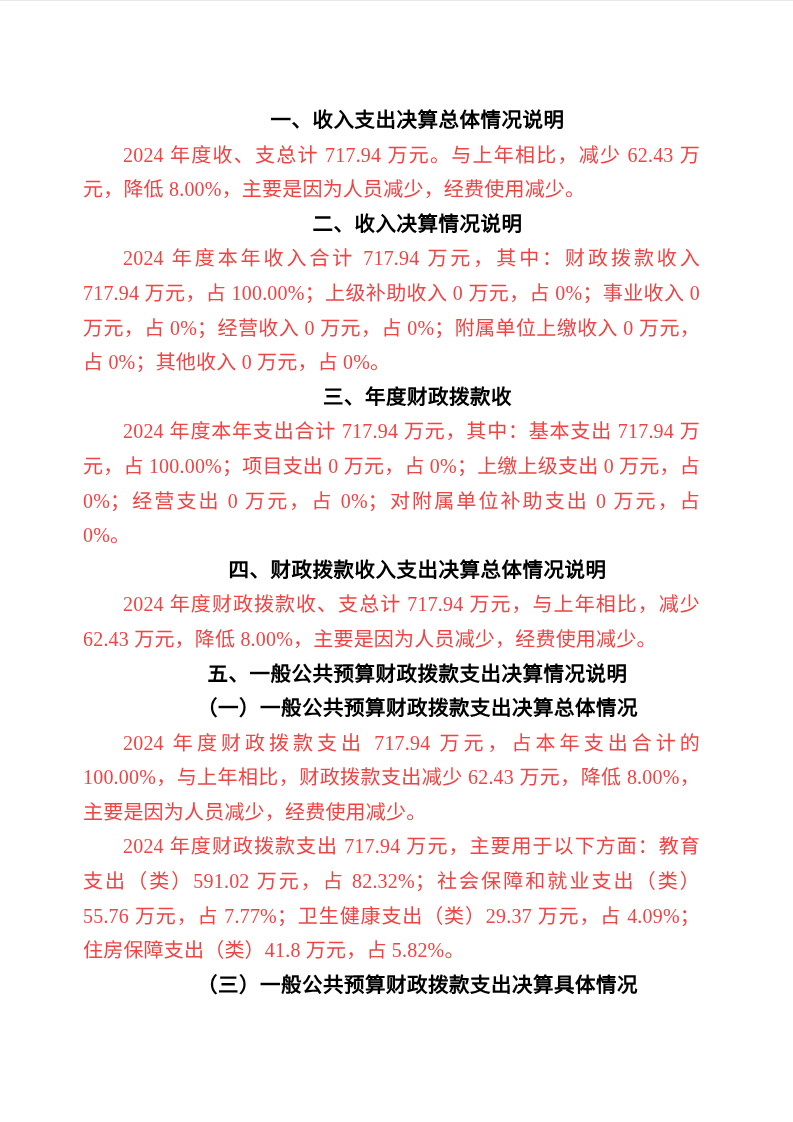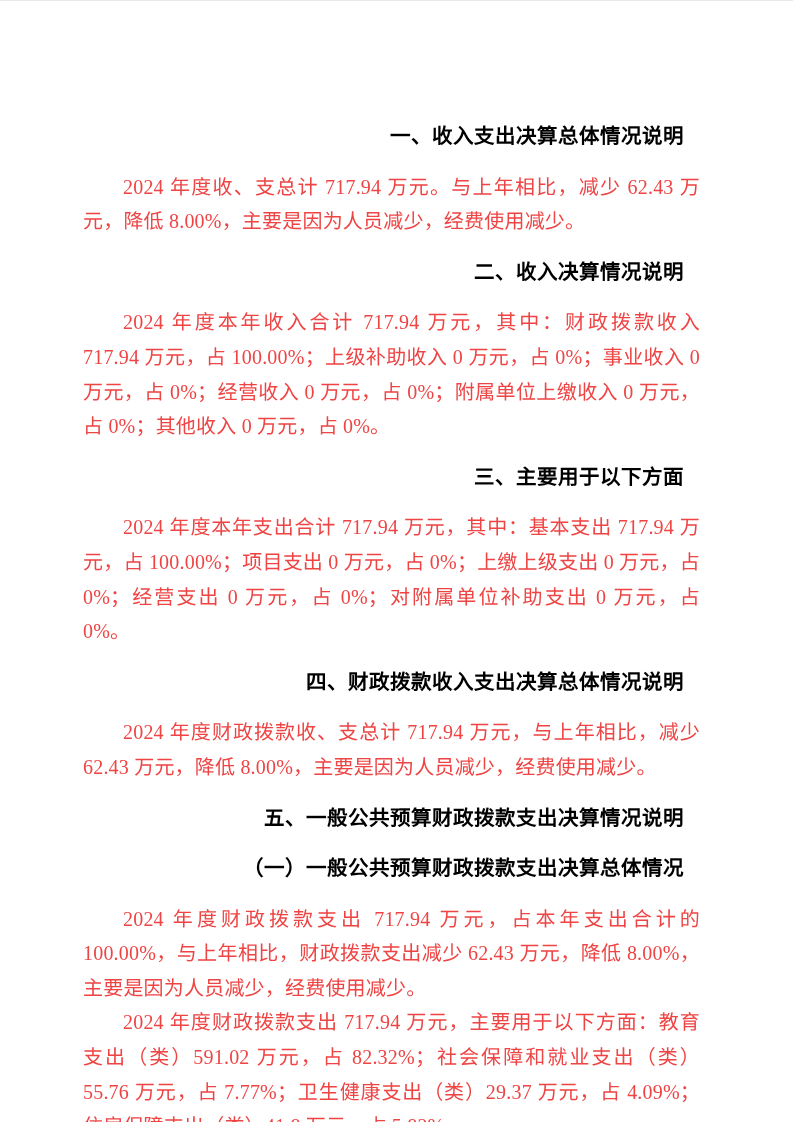--- a/index.html
+++ b/index.html
@@ -18,29 +18,29 @@
     width: 793px;
     height: 1122px;
     padding: 102px 93px 40px 83px;
     background: #ffffff;
     color: #000000;
     font-family: "Liberation Serif", "DejaVu Serif", serif;
     font-size: 20px;
     line-height: 34.6px;
   }
   .doc-heading {
-    margin: 16px;
+    margin: 0;
     padding: 0;
     font-family: "Liberation Sans", "DejaVu Sans", sans-serif;
     font-weight: 700;
     font-size: 20.5px;
     line-height: 34.6px;
     color: #000000;
     text-indent: 52px;
-    text-align: right;
+    text-align: center;
     letter-spacing: 0.5px;
   }
   .doc-para {
     margin: 0;
     padding: 0;
     text-indent: 40px;
     text-align: justify;
     text-align-last: left;
     letter-spacing: 0.2px;
     color: #ef4444;
@@ -49,21 +49,21 @@
 </head>
 <body>
 
 <div class="page">
   <h2 class="doc-heading">一、收入支出决算总体情况说明</h2>
   <p class="doc-para">2024 年度收、支总计 717.94 万元。与上年相比，减少 62.43 万元，降低 8.00%，主要是因为人员减少，经费使用减少。</p>
 
   <h2 class="doc-heading">二、收入决算情况说明</h2>
   <p class="doc-para">2024 年度本年收入合计 717.94 万元，其中：财政拨款收入 717.94 万元，占 100.00%；上级补助收入 0 万元，占 0%；事业收入 0 万元，占 0%；经营收入 0 万元，占 0%；附属单位上缴收入 0 万元，占 0%；其他收入 0 万元，占 0%。</p>
 
-  <h2 class="doc-heading">三、主要用于以下方面</h2>
+  <h2 class="doc-heading">三、年度财政拨款收</h2>
   <p class="doc-para">2024 年度本年支出合计 717.94 万元，其中：基本支出 717.94 万元，占 100.00%；项目支出 0 万元，占 0%；上缴上级支出 0 万元，占 0%；经营支出 0 万元，占 0%；对附属单位补助支出 0 万元，占 0%。</p>
 
   <h2 class="doc-heading">四、财政拨款收入支出决算总体情况说明</h2>
   <p class="doc-para">2024 年度财政拨款收、支总计 717.94 万元，与上年相比，减少 62.43 万元，降低 8.00%，主要是因为人员减少，经费使用减少。</p>
 
   <h2 class="doc-heading">五、一般公共预算财政拨款支出决算情况说明</h2>
 
   <h3 class="doc-heading">（一）一般公共预算财政拨款支出决算总体情况</h3>
   <p class="doc-para">2024 年度财政拨款支出 717.94 万元，占本年支出合计的 100.00%，与上年相比，财政拨款支出减少 62.43 万元，降低 8.00%，主要是因为人员减少，经费使用减少。</p>
 

